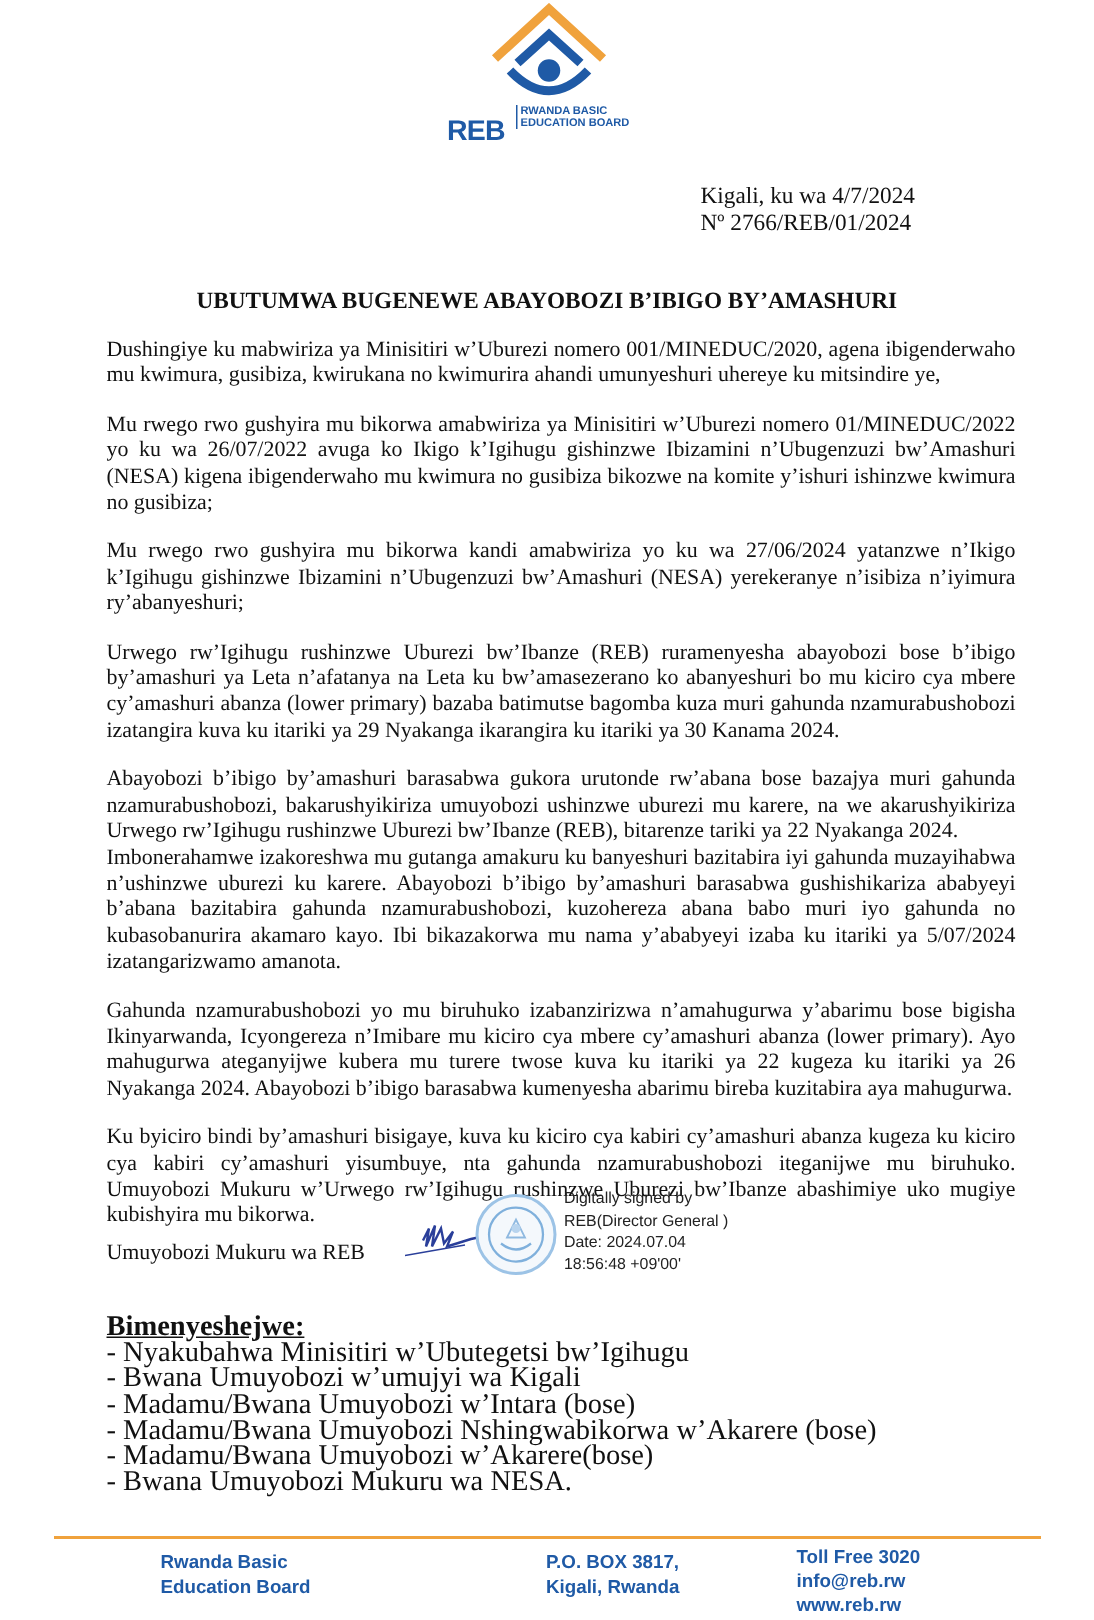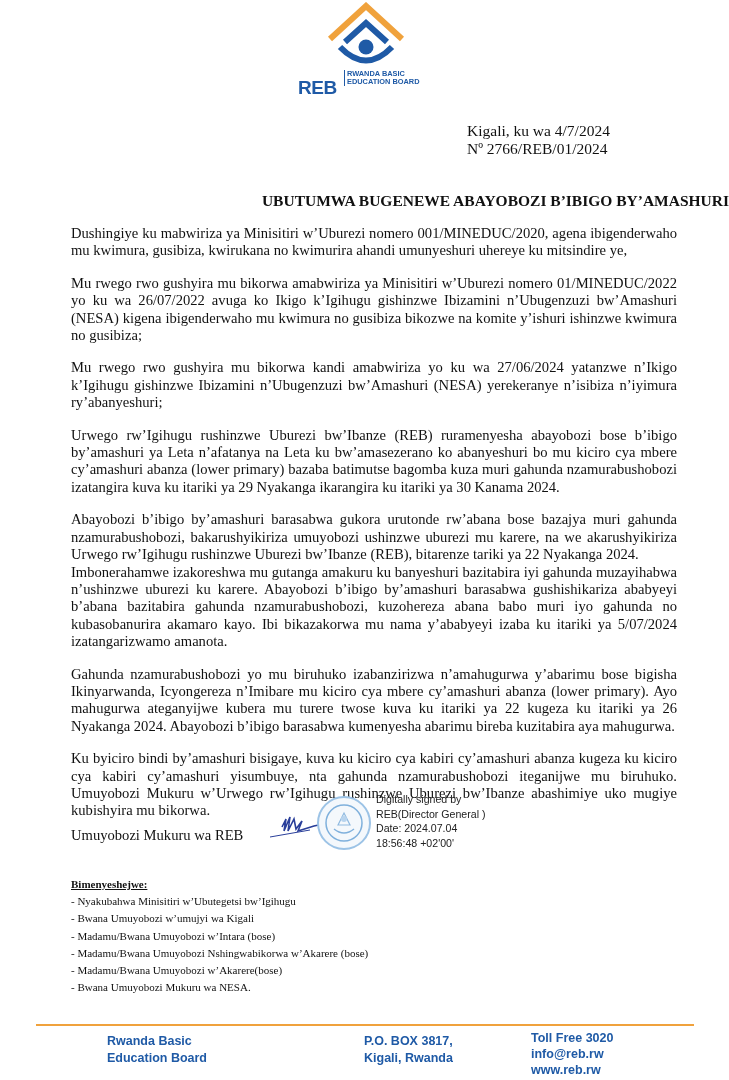--- a/index.html
+++ b/index.html
@@ -2,29 +2,29 @@
 <html><head>
 <meta charset="utf-8">
 <style>
   html, body { margin: 0; padding: 0; background: #ffffff; }
   body { width: 729px; height: 1080px; position: relative; overflow: hidden; font-family: "Liberation Serif", serif; color: #111111; }
   .logo { position: absolute; left: 296px; top: 2px; width: 140px; height: 88px; }
   .logo svg { position: absolute; left: 0; top: 0; }
   .logo .reb { position: absolute; left: 2px; top: 66px; font-family: "Liberation Sans", sans-serif; font-weight: 900; font-size: 19px; color: #1f5aa6; letter-spacing: -0.5px; margin-top: 9px; }
   .logo .board { position: absolute; left: 48px; top: 68px; font-family: "Liberation Sans", sans-serif; font-weight: 700; font-size: 7.4px; line-height: 8px; color: #1f5aa6; border-left: 1.5px solid #1f5aa6; padding-left: 2px; }
   .meta { position: absolute; left: 467px; top: 122px; font-size: 15.5px; line-height: 18px; }
-  .title { position: absolute; left: 0; width: 729px; top: 192px; text-align: right; font-weight: bold; font-size: 15.5px; }
+  .title { position: absolute; left: 0; width: 729px; top: 192px; text-align: center; font-weight: bold; font-size: 15.5px; }
   .body { position: absolute; left: 71px; width: 606px; top: 225px; font-size: 14.6px; line-height: 17.4px; }
   .body p { margin: 0 0 15px 0; text-align: justify; }
   .body p.tight { margin-bottom: 0; }
   .sig-block { position: absolute; left: 71px; top: 827px; font-size: 14.6px; line-height: 17.4px; }
   .sig-name { font-weight: bold; }
   .signature { position: absolute; left: 270px; top: 793px; width: 105px; height: 60px; }
   .digital { position: absolute; left: 376px; top: 792px; font-family: "Liberation Sans", sans-serif; font-size: 10.6px; line-height: 14.5px; color: #222; }
-  .cc { position: absolute; left: 71px; top: 876px; font-size: 11px; line-height: 17.2px; }
+  .cc { position: absolute; left: 71px; top: 876px; font-size: 19px; line-height: 17.2px; }
   .cc .cc-head { font-weight: bold; text-decoration: underline; }
   .rule { position: absolute; left: 36px; width: 658px; top: 1024px; height: 2px; background: #f0a23c; }
   .foot { position: absolute; font-family: "Liberation Sans", sans-serif; font-weight: bold; font-size: 12.5px; line-height: 17px; color: #1f5aa6; }
 </style>
 </head>
 <body>
 
 <div class="logo">
   <svg width="140" height="66" viewBox="0 0 140 66">
     <polyline points="34,37 70,4 106,37" fill="none" stroke="#f0a23c" stroke-width="6" stroke-linejoin="miter"></polyline>
@@ -68,21 +68,21 @@
     <path d="M18,34 Q28,42 38,34" fill="none" stroke="#7fb0dc" stroke-width="1.5"></path>
     <path d="M22,30 L28,18 L34,30 Z" fill="none" stroke="#8fb9e0" stroke-width="1.2"></path>
     <circle cx="28" cy="24" r="3" fill="#b8d4ee"></circle>
   </svg>
 </div>
 
 <div class="digital">
   <div>Digitally signed by</div>
   <div>REB(Director General )</div>
   <div>Date: 2024.07.04</div>
-  <div>18:56:48 +02'00'</div>
+  <div>18:56:48 +09'00'</div>
 </div>
 
 <div class="sig-block">
   <div>Umuyobozi Mukuru wa REB</div>
 </div>
 
 <div class="cc">
   <div class="cc-head">Bimenyeshejwe:</div>
   <div>- Nyakubahwa Minisitiri w’Ubutegetsi bw’Igihugu</div>
   <div>- Bwana Umuyobozi w’umujyi wa Kigali</div>

